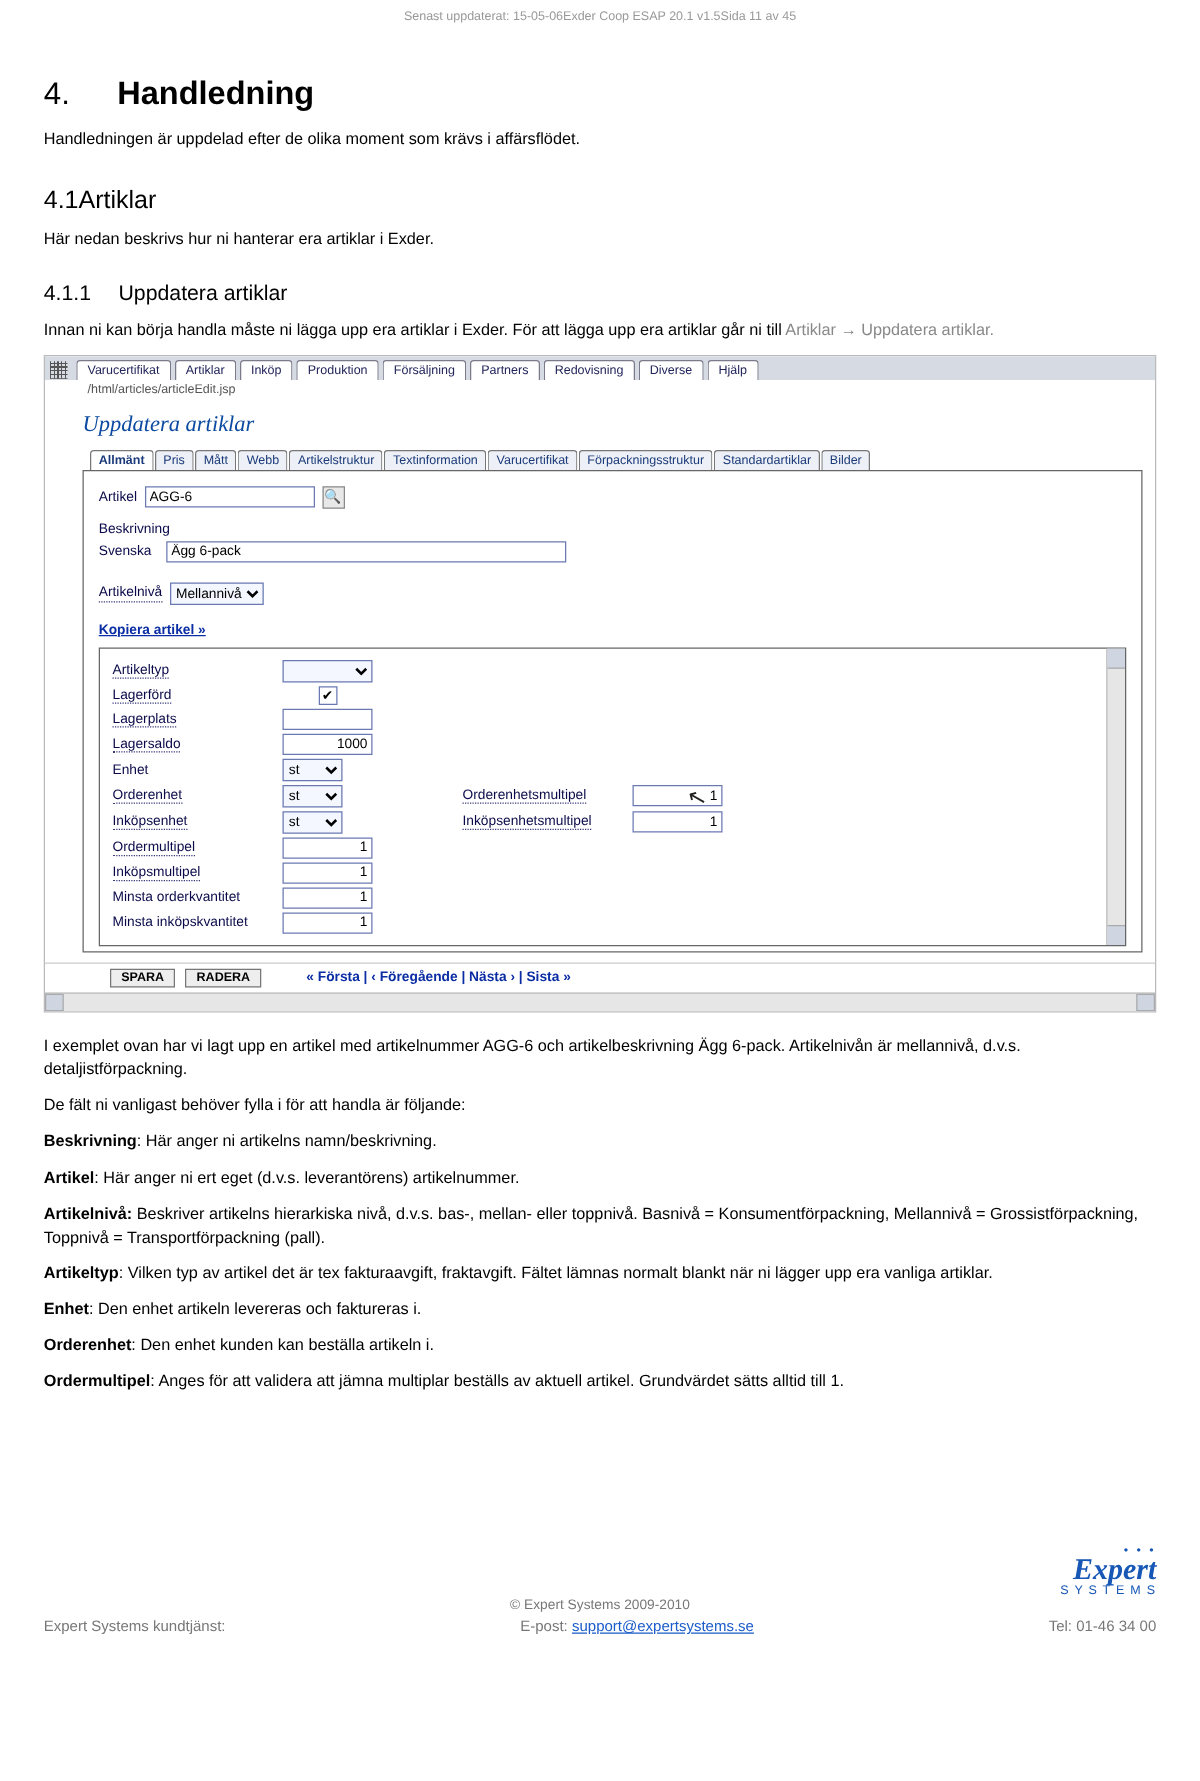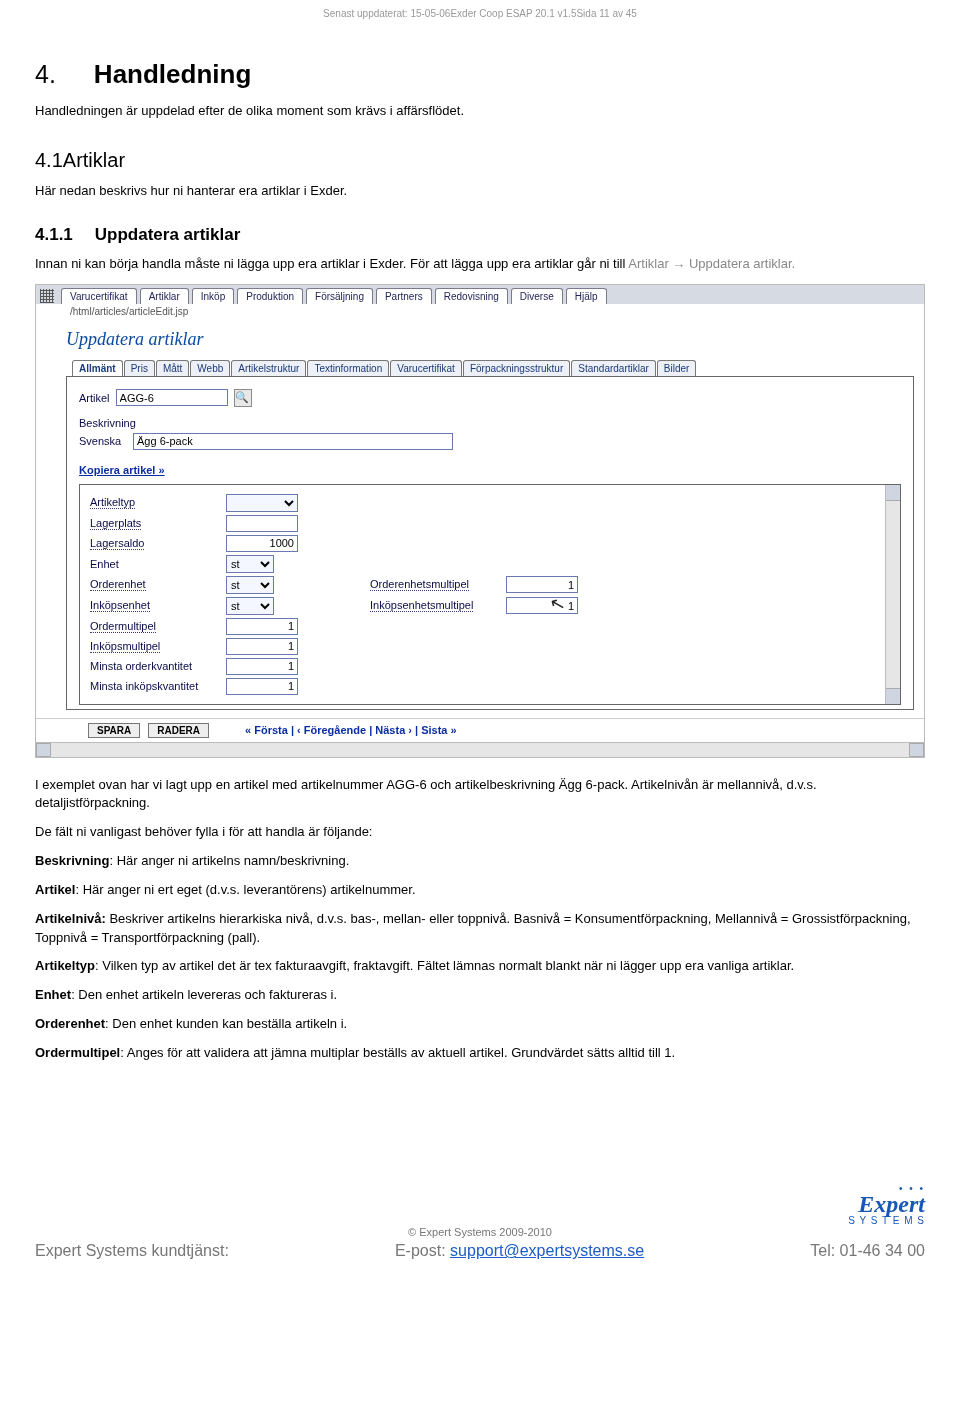--- a/index.html
+++ b/index.html
@@ -18,21 +18,21 @@
     justify-content: center;
     font-size: 10px;
     color: #999;
     margin-bottom: 40px;
   }
   h1 { font-size: 26px; font-weight: bold; margin: 0 0 8px 0; }
   .h1-row { display: flex; align-items: baseline; gap: 38px; }
   .h1-num { font-size: 25px; font-weight: normal; }
   h2 { font-size: 20px; font-weight: normal; margin: 18px 0 6px 0; }
   .h2-row { display: flex; align-items: baseline; }
-  h3 { font-size: 17px; font-weight: bold; margin: 14px 0 6px 0; }
+  h3 { font-size: 17px; font-weight: normal; margin: 14px 0 6px 0; }
   .h3-row { display: flex; align-items: baseline; gap: 22px; }
   p { margin: 4px 0 10px 0; line-height: 1.45; }
   .greytext { color: #888; }
 
   
   .shot {
     border: 1px solid #bbb;
     background: #fff;
     margin: 8px 0 18px 0;
     position: relative;
@@ -104,21 +104,21 @@
   .btn-raised { border:1px solid #777; background:#eee; font-size:10px; font-weight:bold; padding:1px 8px;}
   .pagerlinks { font-size:11px; color:#0b2da4; font-weight:bold; }
 
   .outer-scroll { height:15px; background:#e6e6e6; border-top:1px solid #bbb; display:flex; justify-content:space-between;}
   .outer-scroll span{width:15px;background:#cfd6e2;border:1px solid #aaa;}
 
   .body-text p { font-size: 13px; }
   .body-text b { font-weight: bold; }
   .footer-block { margin-top: 120px; }
   .footer-line1 { text-align:center; font-size:11px; color:#777; margin-bottom:4px;}
-  .footer-row { display:flex; justify-content:space-between; align-items:flex-end; font-size:16px; color:#777;}
+  .footer-row { display:flex; justify-content:space-between; align-items:flex-end; font-size:12px; color:#777;}
   .footer-row a { color:#1a5cc9; text-decoration:underline;}
   .logo { text-align:right; }
   .logo .logo-text { font-family: Georgia, serif; font-style:italic; color:#1757b5; font-size:24px; font-weight:bold; line-height:0.9;}
   .logo .logo-sub { color:#1757b5; font-size:10px; letter-spacing:1px;}
   .logo .dots { color:#1757b5; letter-spacing:2px; font-size:10px;}
 </style>
 </head>
 <body>
 
 <div class="page">
@@ -176,43 +176,53 @@
           <span class="subtab">Textinformation</span>
           <span class="subtab">Varucertifikat</span>
           <span class="subtab">Förpackningsstruktur</span>
           <span class="subtab">Standardartiklar</span>
           <span class="subtab">Bilder</span>
         </div>
 
         <div class="panel">
           <div class="formrow">
             <label>Artikel</label>
-            <input class="tx" style="width: 112px;" value="AGG-6">
+            <input class="tx" style="width: 136px;" value="AGG-6">
             <span class="searchbtn">🔍</span>
           </div>
           <div class="formrow" style="margin-top:10px">
             <label>Beskrivning</label>
           </div>
           <div class="formrow">
             <label style="width:48px">Svenska</label>
             <input class="tx" style="width: 320px;" value="Ägg 6-pack">
           </div>
+          <div class="formrow" style="margin-top:16px">
+            <label class="label-dotted">Artikelnivå</label>
+            <select class="sel">
+              <option>Mellannivå</option>
+            </select>
+          </div>
           <div style="margin-top:14px">
             <span class="linkblue">Kopiera artikel »</span>
           </div>
 
           <div class="inner-scroll">
             <div class="vscroll"></div>
             <span class="cursor-arrow">↖</span>
 
             <div class="gridrow">
                 <span class="lbl"><span class="lbl-d">Artikeltyp</span></span>
               <select class="sel" style="width:72px"><option></option></select>
               </div>
 
+            <div class="gridrow">
+                <span class="lbl"><span class="lbl-d">Lagerförd</span></span>
+              <span style="width:72px;text-align:center"><span class="chk">✔</span></span>
+              </div>
 
             <div class="gridrow">
                 <span class="lbl"><span class="lbl-d">Lagerplats</span></span>
               <input class="tx num" style="">
               </div>
 
 
             <div class="gridrow">
                 <span class="lbl"><span class="lbl-d">Lagersaldo</span></span>
               <input class="tx num" value="1000" style="">

